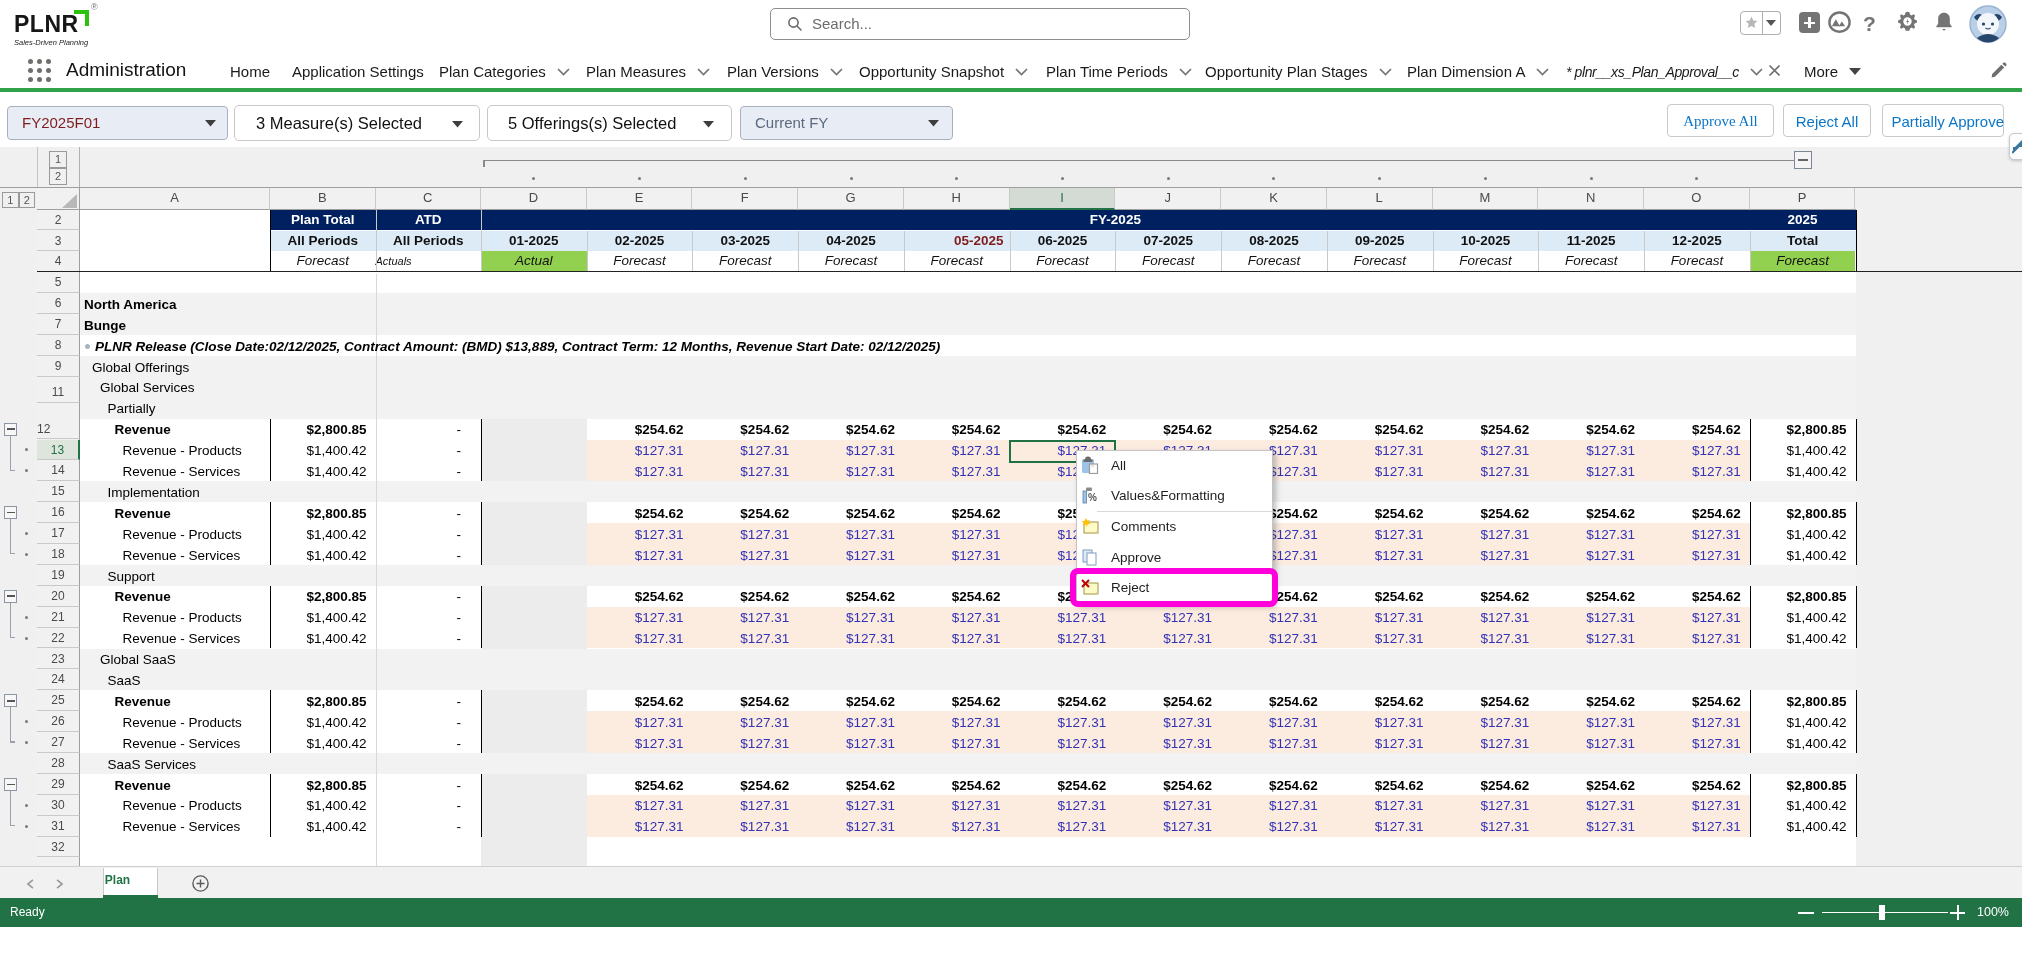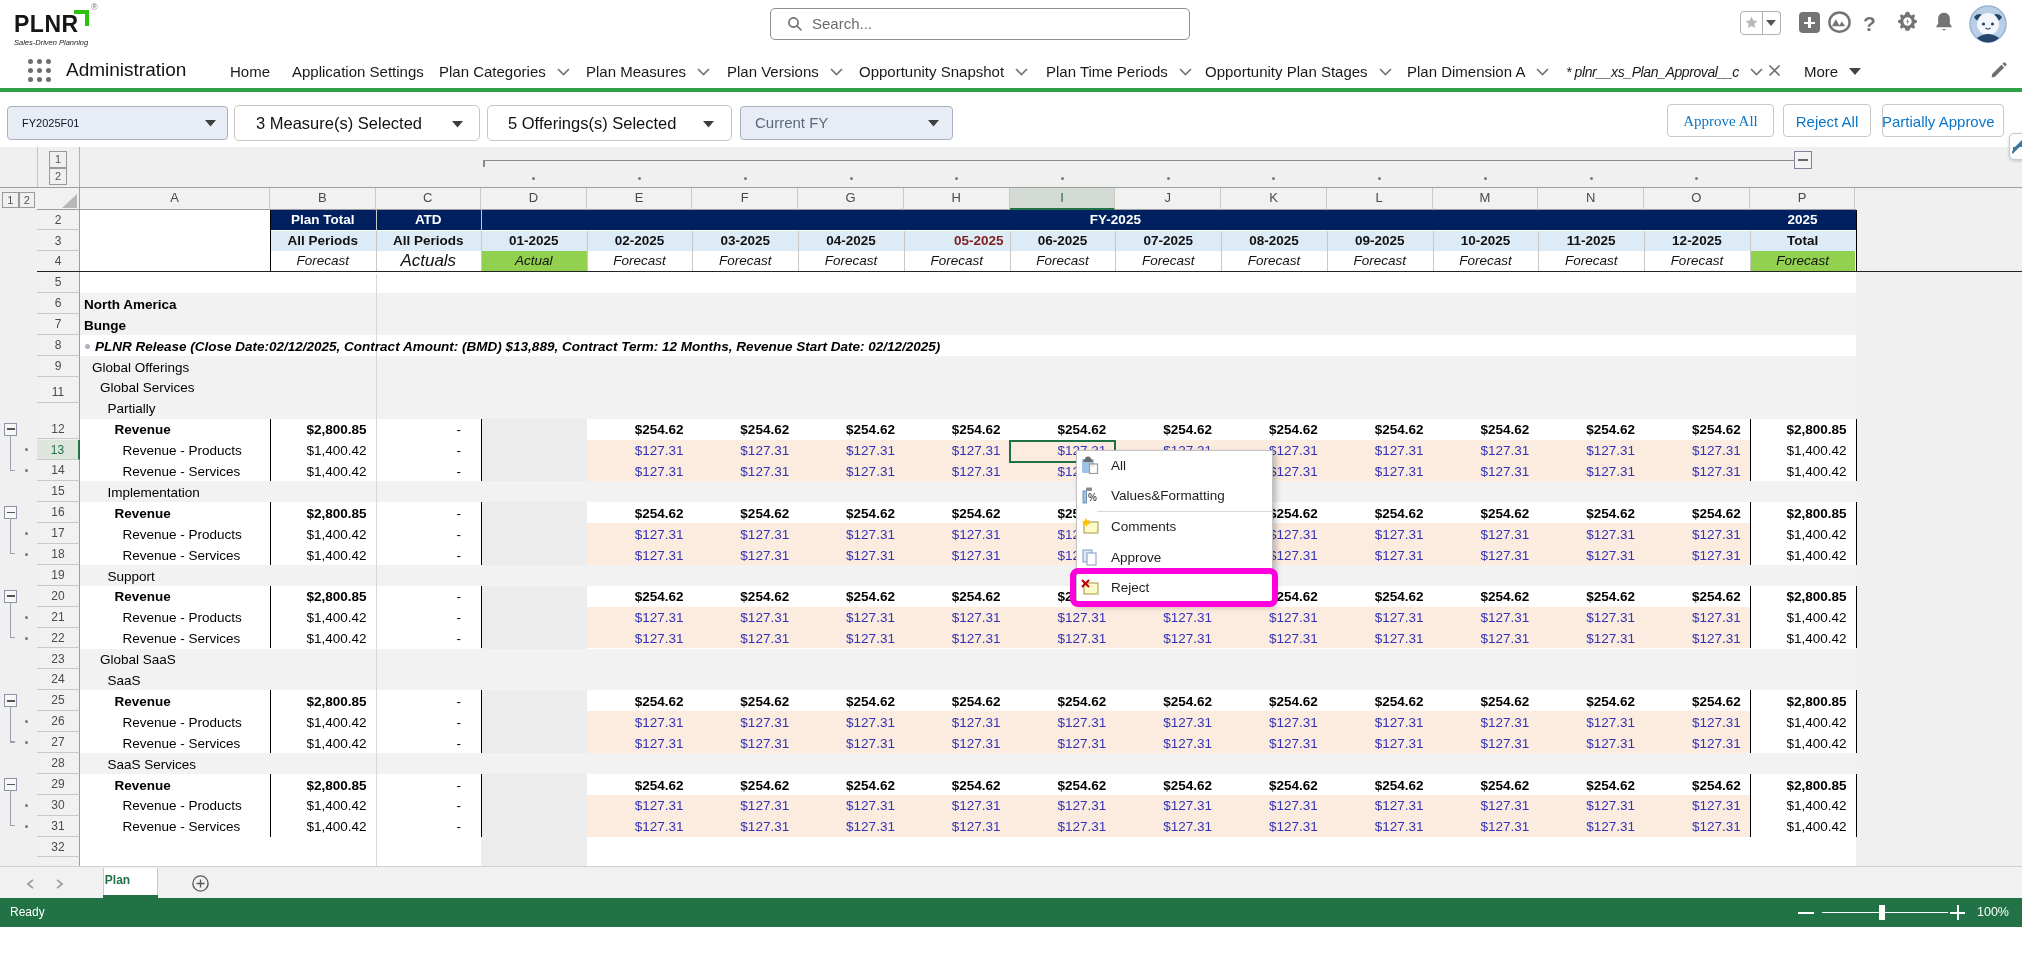--- a/index.html
+++ b/index.html
@@ -120,21 +120,21 @@
 <div style="position:absolute;left:1804px;top:62px;white-space:nowrap;font-size:15px;color:#1a1a1a;line-height:20px;">More</div>
 <svg style="position:absolute;left:1849px;top:68px" width="12" height="7" viewBox="0 0 12 7">
     <path d="M0 0h12L6 7z" fill="#444"></path>
   </svg>
 <svg style="position:absolute;left:1990px;top:61px" width="18" height="18" viewBox="0 0 18 18">
     <path d="M2.2 13l9.2-9.2 2.8 2.8L5 15.8 1.6 16.4z" fill="#706e6b"></path>
     <path d="M12.4 2.8l1-1c.5-.5 1.4-.5 1.9 0l.9.9c.5.5.5 1.4 0 1.9l-1 1z" fill="#706e6b"></path>
   </svg>
 <div style="position:absolute;left:0px;top:87.5px;width:2022px;height:4px;background:#2fa24a;"></div>
 <div style="position:absolute;left:7px;top:106px;width:221px;height:34px;background:#e8ecf4;border:1px solid #a9b1c0;border-radius:4px;"></div>
-<div style="position:absolute;left:22px;top:114px;white-space:nowrap;font-size:11px;color:#0f172a;line-height:18px;">FY2025F01</div>
+<div style="position:absolute;left:22px;top:114px;white-space:nowrap;font-size:15px;color:#7f1d1d;line-height:18px;">FY2025F01</div>
 <svg style="position:absolute;left:205px;top:120px" width="11" height="7" viewBox="0 0 11 7">
     <path d="M0 0h11L5.5 6.5z" fill="#3e3e3e"></path>
   </svg>
 <div style="position:absolute;left:234px;top:105px;width:246px;height:36px;background:#fff;border:1px solid #c9c7c5;border-radius:5px;"></div>
 <div style="position:absolute;left:256px;top:113px;white-space:nowrap;font-size:16.5px;color:#111;line-height:20px;">3 Measure(s) Selected</div>
 <svg style="position:absolute;left:452px;top:121px" width="11" height="7" viewBox="0 0 11 7">
     <path d="M0 0h11L5.5 6.5z" fill="#3e3e3e"></path>
   </svg>
 <div style="position:absolute;left:487px;top:105px;width:245px;height:36px;background:#fff;border:1px solid #c9c7c5;border-radius:5px;"></div>
 <div style="position:absolute;left:508px;top:113px;white-space:nowrap;font-size:16.5px;color:#111;line-height:20px;">5 Offerings(s) Selected</div>
@@ -149,21 +149,21 @@
 <div style="position:absolute;left:1667px;top:104px;width:107px;height:33px;background:#fff;border:1px solid #c9c9c9;border-radius:4px;"></div>
 <div style="position:absolute;left:1667px;top:113px;white-space:nowrap;font-size:15px;color:#0b76c8;line-height:17px;font-family:Liberation Serif, serif;">
     <div style="width:107px;text-align:center;">Approve All</div>
   </div>
 <div style="position:absolute;left:1783px;top:104px;width:88px;height:33px;background:#fff;border:1px solid #c9c9c9;border-radius:4px;"></div>
 <div style="position:absolute;left:1783px;top:113px;white-space:nowrap;font-size:15px;color:#0b76c8;line-height:17px;">
     <div style="width:88px;text-align:center;">Reject All</div>
   </div>
 <div style="position:absolute;left:1882px;top:104px;width:122px;height:33px;background:#fff;border:1px solid #c9c9c9;border-radius:4px;"></div>
 <div style="position:absolute;left:1882px;top:113px;white-space:nowrap;font-size:15px;color:#0b76c8;line-height:17px;">
-    <div style="width:122px;text-align:left;">Partially Approve</div>
+    <div style="width:122px;text-align:right;">Partially Approve</div>
   </div>
 <div style="position:absolute;left:0px;top:147px;width:2022px;height:719px;background:#f0f0f0;"></div>
 <div style="position:absolute;left:80px;top:209.6px;width:1775.5px;height:656.4px;background:#fff;"></div>
 <div style="position:absolute;left:49px;top:151px;width:18px;height:17px;background:#f0f0f0;border:1px solid #999;color:#555;font-size:11px;text-align:center;line-height:15px;">1</div>
 <div style="position:absolute;left:49px;top:168px;width:18px;height:17px;background:#f0f0f0;border:1px solid #999;color:#555;font-size:11px;text-align:center;line-height:15px;">2</div>
 <div style="position:absolute;left:483px;top:159.5px;width:1311px;height:1.6px;background:#8a8a8a;"></div>
 <div style="position:absolute;left:483px;top:159.5px;width:1.6px;height:7px;background:#8a8a8a;"></div>
 <div style="position:absolute;left:1794px;top:151px;width:18px;height:18px;background:#f4f4f4;border:1px solid #7d8599;"></div>
 <div style="position:absolute;left:1798px;top:159px;width:10px;height:1.8px;background:#666;"></div>
 <div style="position:absolute;left:532.3653846153846px;top:177px;width:3px;height:3px;background:#777;border-radius:50%;"></div>
@@ -208,21 +208,21 @@
 <div style="position:absolute;left:37px;top:209.6px;width:43px;height:20.9px;background:#f1f1f1;border-right:1px solid #9e9e9e;border-bottom:1px solid #c9c9c9;font-size:12px;font-weight:400;color:#4a4a4a;text-align:center;line-height:20.9px;">2</div>
 <div style="position:absolute;left:37px;top:230.5px;width:43px;height:20.9px;background:#f1f1f1;border-right:1px solid #9e9e9e;border-bottom:1px solid #c9c9c9;font-size:12px;font-weight:400;color:#4a4a4a;text-align:center;line-height:20.9px;">3</div>
 <div style="position:absolute;left:37px;top:251.39999999999998px;width:43px;height:20.9px;background:#f1f1f1;border-right:1px solid #9e9e9e;border-bottom:1px solid #c9c9c9;font-size:12px;font-weight:400;color:#4a4a4a;text-align:center;line-height:20.9px;">4</div>
 <div style="position:absolute;left:37px;top:272.3px;width:43px;height:20.9px;background:#f1f1f1;border-right:1px solid #9e9e9e;border-bottom:1px solid #c9c9c9;font-size:12px;font-weight:400;color:#4a4a4a;text-align:center;line-height:20.9px;">5</div>
 <div style="position:absolute;left:37px;top:293.2px;width:43px;height:20.9px;background:#f1f1f1;border-right:1px solid #9e9e9e;border-bottom:1px solid #c9c9c9;font-size:12px;font-weight:400;color:#4a4a4a;text-align:center;line-height:20.9px;">6</div>
 <div style="position:absolute;left:37px;top:314.1px;width:43px;height:20.9px;background:#f1f1f1;border-right:1px solid #9e9e9e;border-bottom:1px solid #c9c9c9;font-size:12px;font-weight:400;color:#4a4a4a;text-align:center;line-height:20.9px;">7</div>
 <div style="position:absolute;left:37px;top:335.0px;width:43px;height:20.9px;background:#f1f1f1;border-right:1px solid #9e9e9e;border-bottom:1px solid #c9c9c9;font-size:12px;font-weight:400;color:#4a4a4a;text-align:center;line-height:20.9px;">8</div>
 <div style="position:absolute;left:37px;top:355.9px;width:43px;height:20.9px;background:#f1f1f1;border-right:1px solid #9e9e9e;border-bottom:1px solid #c9c9c9;font-size:12px;font-weight:400;color:#4a4a4a;text-align:center;line-height:20.9px;">9</div>
 <div style="position:absolute;left:37px;top:376.79999999999995px;width:43px;height:20.9px;background:#f1f1f1;border-right:1px solid #9e9e9e;border-bottom:1px solid #c9c9c9;font-size:12px;font-weight:400;color:#4a4a4a;text-align:center;line-height:20.9px;">10</div>
 <div style="position:absolute;left:37px;top:382px;width:43px;height:20.9px;background:#f1f1f1;border-right:1px solid #9e9e9e;border-bottom:1px solid #c9c9c9;font-size:12px;font-weight:400;color:#4a4a4a;text-align:center;line-height:20.9px;">11</div>
-<div style="position:absolute;left:37px;top:418.6px;width:43px;height:20.9px;background:#f1f1f1;border-right:1px solid #9e9e9e;border-bottom:1px solid #c9c9c9;font-size:12px;font-weight:400;color:#4a4a4a;text-align:center;line-height:20.9px;">12</div>
+<div style="position:absolute;left:37px;top:418.6px;width:43px;height:20.9px;background:#f1f1f1;border-right:1px solid #9e9e9e;border-bottom:1px solid #c9c9c9;font-size:12px;font-weight:400;color:#4a4a4a;line-height:20.9px;">12</div>
 <div style="position:absolute;left:37px;top:439.5px;width:43px;height:20.9px;background:#dde5dd;border-right:2.5px solid #217346;border-bottom:1px solid #c9c9c9;font-size:12px;font-weight:400;color:#217346;text-align:center;line-height:20.9px;">13</div>
 <div style="position:absolute;left:37px;top:460.4px;width:43px;height:20.9px;background:#f1f1f1;border-right:1px solid #9e9e9e;border-bottom:1px solid #c9c9c9;font-size:12px;font-weight:400;color:#4a4a4a;text-align:center;line-height:20.9px;">14</div>
 <div style="position:absolute;left:37px;top:481.29999999999995px;width:43px;height:20.9px;background:#f1f1f1;border-right:1px solid #9e9e9e;border-bottom:1px solid #c9c9c9;font-size:12px;font-weight:400;color:#4a4a4a;text-align:center;line-height:20.9px;">15</div>
 <div style="position:absolute;left:37px;top:502.19999999999993px;width:43px;height:20.9px;background:#f1f1f1;border-right:1px solid #9e9e9e;border-bottom:1px solid #c9c9c9;font-size:12px;font-weight:400;color:#4a4a4a;text-align:center;line-height:20.9px;">16</div>
 <div style="position:absolute;left:37px;top:523.1px;width:43px;height:20.9px;background:#f1f1f1;border-right:1px solid #9e9e9e;border-bottom:1px solid #c9c9c9;font-size:12px;font-weight:400;color:#4a4a4a;text-align:center;line-height:20.9px;">17</div>
 <div style="position:absolute;left:37px;top:544.0px;width:43px;height:20.9px;background:#f1f1f1;border-right:1px solid #9e9e9e;border-bottom:1px solid #c9c9c9;font-size:12px;font-weight:400;color:#4a4a4a;text-align:center;line-height:20.9px;">18</div>
 <div style="position:absolute;left:37px;top:564.9px;width:43px;height:20.9px;background:#f1f1f1;border-right:1px solid #9e9e9e;border-bottom:1px solid #c9c9c9;font-size:12px;font-weight:400;color:#4a4a4a;text-align:center;line-height:20.9px;">19</div>
 <div style="position:absolute;left:37px;top:585.8px;width:43px;height:20.9px;background:#f1f1f1;border-right:1px solid #9e9e9e;border-bottom:1px solid #c9c9c9;font-size:12px;font-weight:400;color:#4a4a4a;text-align:center;line-height:20.9px;">20</div>
 <div style="position:absolute;left:37px;top:606.6999999999999px;width:43px;height:20.9px;background:#f1f1f1;border-right:1px solid #9e9e9e;border-bottom:1px solid #c9c9c9;font-size:12px;font-weight:400;color:#4a4a4a;text-align:center;line-height:20.9px;">21</div>
 <div style="position:absolute;left:37px;top:627.6px;width:43px;height:20.9px;background:#f1f1f1;border-right:1px solid #9e9e9e;border-bottom:1px solid #c9c9c9;font-size:12px;font-weight:400;color:#4a4a4a;text-align:center;line-height:20.9px;">22</div>
@@ -301,21 +301,21 @@
 <div style="position:absolute;left:926px;top:230.5px;width:105.73076923076928px;height:20.9px;font-size:13.5px;text-align:center;line-height:20.9px;color:#7f1d1d;font-weight:700;">05-2025</div>
 <div style="position:absolute;left:1009.6538461538462px;top:230.5px;width:105.73076923076906px;height:20.9px;font-size:13.5px;text-align:center;line-height:20.9px;color:#111;font-weight:700;">06-2025</div>
 <div style="position:absolute;left:1115.3846153846152px;top:230.5px;width:105.73076923076928px;height:20.9px;font-size:13.5px;text-align:center;line-height:20.9px;color:#111;font-weight:700;">07-2025</div>
 <div style="position:absolute;left:1221.1153846153845px;top:230.5px;width:105.73076923076928px;height:20.9px;font-size:13.5px;text-align:center;line-height:20.9px;color:#111;font-weight:700;">08-2025</div>
 <div style="position:absolute;left:1326.8461538461538px;top:230.5px;width:105.73076923076928px;height:20.9px;font-size:13.5px;text-align:center;line-height:20.9px;color:#111;font-weight:700;">09-2025</div>
 <div style="position:absolute;left:1432.576923076923px;top:230.5px;width:105.73076923076928px;height:20.9px;font-size:13.5px;text-align:center;line-height:20.9px;color:#111;font-weight:700;">10-2025</div>
 <div style="position:absolute;left:1538.3076923076924px;top:230.5px;width:105.73076923076906px;height:20.9px;font-size:13.5px;text-align:center;line-height:20.9px;color:#111;font-weight:700;">11-2025</div>
 <div style="position:absolute;left:1644.0384615384614px;top:230.5px;width:105.73076923076928px;height:20.9px;font-size:13.5px;text-align:center;line-height:20.9px;color:#111;font-weight:700;">12-2025</div>
 <div style="position:absolute;left:1749.7692307692307px;top:230.5px;width:105.73076923076928px;height:20.9px;font-size:13.5px;text-align:center;line-height:20.9px;color:#111;font-weight:700;">Total</div>
 <div style="position:absolute;left:270px;top:251.39999999999998px;width:105.5px;height:20.9px;font-size:13.5px;text-align:center;line-height:20.9px;color:#111;font-style:italic;">Forecast</div>
-<div style="position:absolute;left:375.5px;top:251.39999999999998px;width:105.5px;height:20.9px;font-size:17px;text-align:center;line-height:20.9px;color:#111;font-style:italic;">Actuals</div>
+<div style="position:absolute;left:375.5px;top:251.39999999999998px;width:105.5px;height:20.9px;font-size:11px;text-align:left;line-height:20.9px;color:#111;font-style:italic;">Actuals</div>
 <div style="position:absolute;left:481.0px;top:251.39999999999998px;width:105.73076923076928px;height:20.9px;font-size:13.5px;text-align:center;line-height:20.9px;color:#111;font-style:italic;">Actual</div>
 <div style="position:absolute;left:586.7307692307693px;top:251.39999999999998px;width:105.73076923076917px;height:20.9px;font-size:13.5px;text-align:center;line-height:20.9px;color:#111;font-style:italic;">Forecast</div>
 <div style="position:absolute;left:692.4615384615385px;top:251.39999999999998px;width:105.73076923076917px;height:20.9px;font-size:13.5px;text-align:center;line-height:20.9px;color:#111;font-style:italic;">Forecast</div>
 <div style="position:absolute;left:798.1923076923076px;top:251.39999999999998px;width:105.73076923076928px;height:20.9px;font-size:13.5px;text-align:center;line-height:20.9px;color:#111;font-style:italic;">Forecast</div>
 <div style="position:absolute;left:903.9230769230769px;top:251.39999999999998px;width:105.73076923076928px;height:20.9px;font-size:13.5px;text-align:center;line-height:20.9px;color:#111;font-style:italic;">Forecast</div>
 <div style="position:absolute;left:1009.6538461538462px;top:251.39999999999998px;width:105.73076923076906px;height:20.9px;font-size:13.5px;text-align:center;line-height:20.9px;color:#111;font-style:italic;">Forecast</div>
 <div style="position:absolute;left:1115.3846153846152px;top:251.39999999999998px;width:105.73076923076928px;height:20.9px;font-size:13.5px;text-align:center;line-height:20.9px;color:#111;font-style:italic;">Forecast</div>
 <div style="position:absolute;left:1221.1153846153845px;top:251.39999999999998px;width:105.73076923076928px;height:20.9px;font-size:13.5px;text-align:center;line-height:20.9px;color:#111;font-style:italic;">Forecast</div>
 <div style="position:absolute;left:1326.8461538461538px;top:251.39999999999998px;width:105.73076923076928px;height:20.9px;font-size:13.5px;text-align:center;line-height:20.9px;color:#111;font-style:italic;">Forecast</div>
 <div style="position:absolute;left:1432.576923076923px;top:251.39999999999998px;width:105.73076923076928px;height:20.9px;font-size:13.5px;text-align:center;line-height:20.9px;color:#111;font-style:italic;">Forecast</div>

